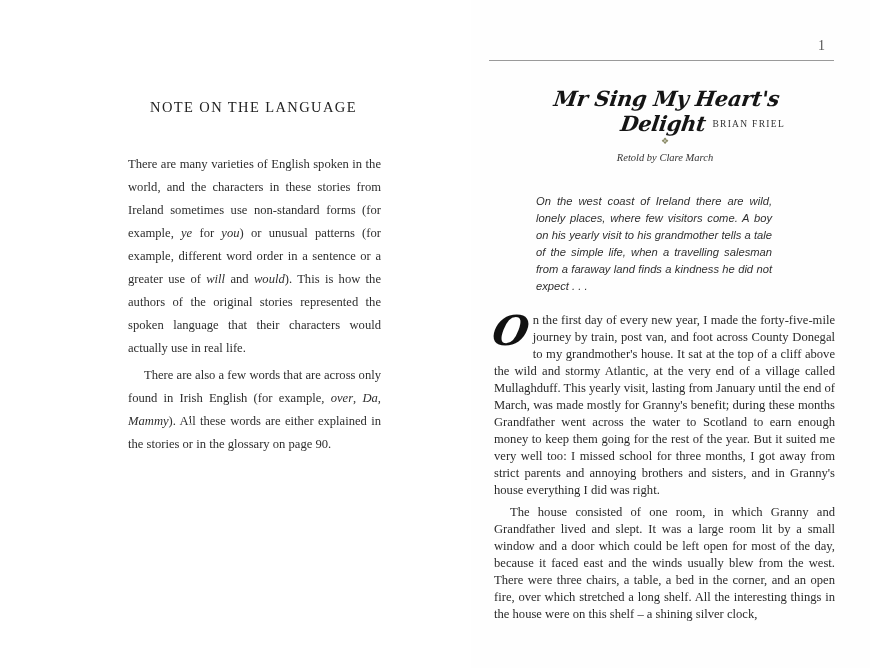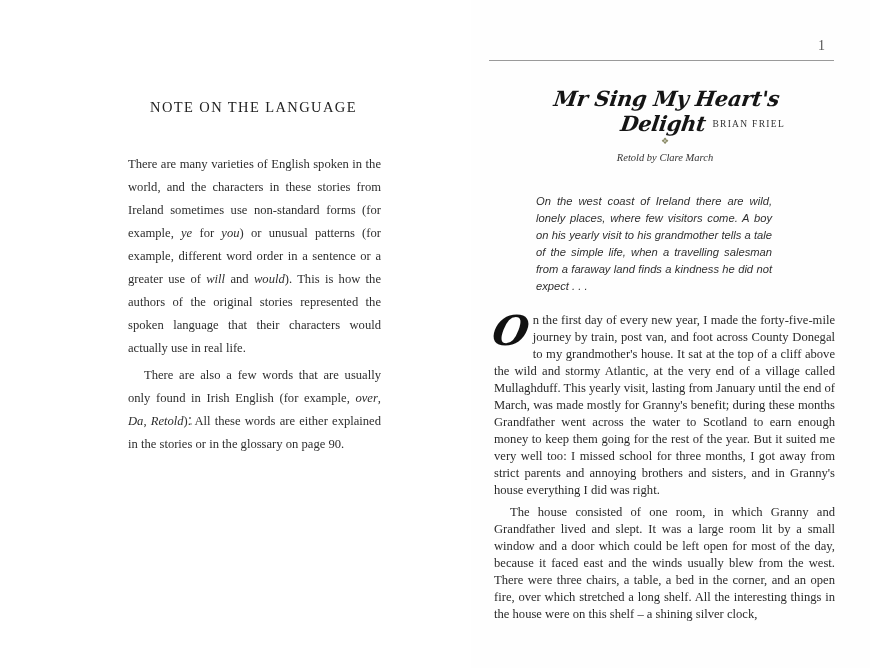--- a/index.html
+++ b/index.html
@@ -171,21 +171,21 @@
     }
     i { font-style: italic; }
   </style>
 </head>
 <body>
 
 <div class="page" id="left-page">
   <div class="note-title">NOTE ON THE LANGUAGE</div>
   <div class="note-body">
     <p><span>There are many varieties of English spoken in the world, and the characters in these stories from Ireland sometimes use non-standard forms (for example, </span><i>ye</i><span> for </span><i>you</i><span>) or unusual patterns (for example, different word order in a sentence or a greater use of </span><i>will</i><span> and </span><i>would</i><span>). This is how the authors of the original stories represented the spoken language that their characters would actually use in real life.</span></p>
-    <p class="indent"><span>There are also a few words that are usually only found in Irish English (for example, </span><i>over</i><span>, </span><i>Da</i><span>, </span><i>Retold</i><span>). All these words are either explained in the stories or in the glossary on page 90.</span></p>
+    <p class="indent"><span>There are also a few words that are across only found in Irish English (for example, </span><i>over</i><span>, </span><i>Da</i><span>, </span><i>Mammy</i><span>). All these words are either explained in the stories or in the glossary on page 90.</span></p>
   </div>
   <div class="stray-mark"></div>
   <div class="stray-mark b"></div>
 </div>
 
 <div class="page" id="right-page"></div>
 
 <div class="page-number">1</div>
 <div class="header-rule"></div>
 

